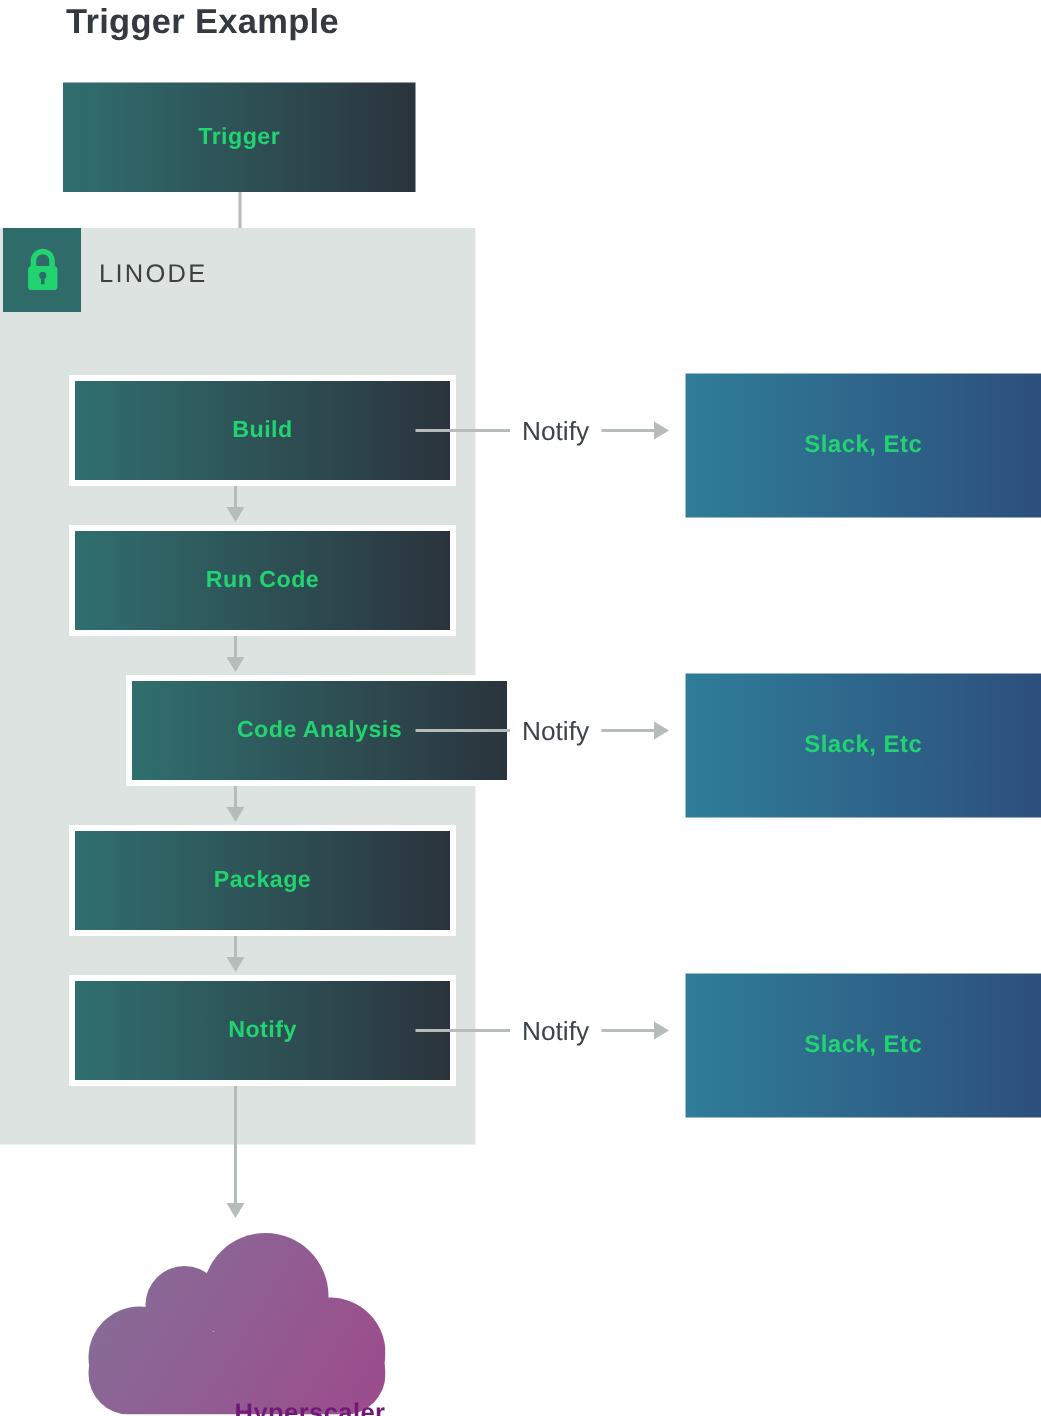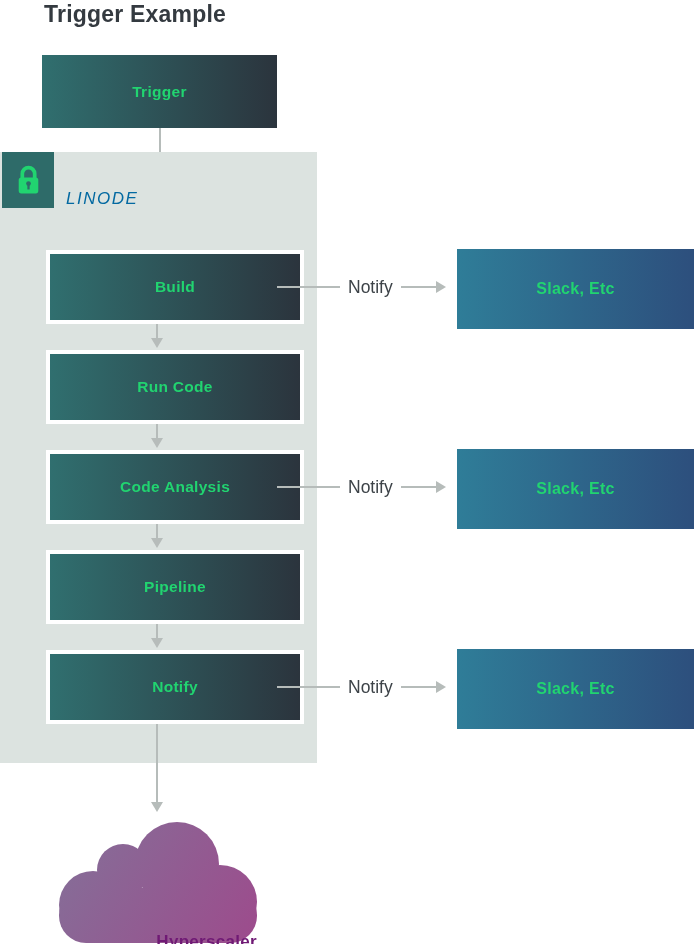--- a/index.html
+++ b/index.html
@@ -25,25 +25,25 @@
   .step-node{left:46px;width:258px;height:74px;border:4px solid #ffffff;text-align:center;}
   
   .linode-container{
     left:0;top:152px;width:317px;height:611px;background:#dce3e0;
   }
   .lock-badge{
     left:2px;top:152px;width:52px;height:56px;background:#2e6b69;
     display:flex;align-items:center;justify-content:center;
   }
   .linode-label{
-    left:66px;top:189px;font-size:17px;color:#0369a1;letter-spacing:1.5px;font-style:italic;
+    left:66px;top:173px;font-size:17px;color:#404040;letter-spacing:1.5px;
   }
   
   .slack-node{
-    left:457px;width:237px;height:80px;
+    left:457px;width:237px;height:96px;
     background:linear-gradient(90deg,#2f7d98 0%,#2d4f7d 100%);
     display:flex;align-items:center;justify-content:center;text-align:center;
   }
   .slack-label{color:#21d470;font-weight:bold;font-size:16px;letter-spacing:.3px;}
   
   .vline{width:2px;background:#b6bcba;}
   .hline{height:2px;background:#b6bcba;}
   .ah-down{
     width:0;height:0;
     border-left:6px solid transparent;border-right:6px solid transparent;
@@ -84,25 +84,25 @@
   </svg>
 </div>
 <div class="abs linode-label">LINODE</div>
 
 <div class="abs node step-node" style="top:250px;">
   <span class="node-label">Build</span>
 </div>
 <div class="abs node step-node" style="top:350px;">
   <span class="node-label">Run Code</span>
 </div>
-<div class="abs node step-node" style="top:450px;">
+<div class="abs node step-node" style="top:450px;margin-left:38px;">
   <span class="node-label">Code Analysis</span>
 </div>
 <div class="abs node step-node" style="top:550px;">
-  <span class="node-label">Pipeline</span>
+  <span class="node-label">Package</span>
 </div>
 <div class="abs node step-node" style="top:650px;">
   <span class="node-label">Notify</span>
 </div>
 
 <div class="abs vline" style="left:156px;top:324px;height:16px;"></div>
 <div class="abs ah-down" style="left:151px;top:338px;"></div>
 
 <div class="abs vline" style="left:156px;top:424px;height:16px;"></div>
 <div class="abs ah-down" style="left:151px;top:438px;"></div>

